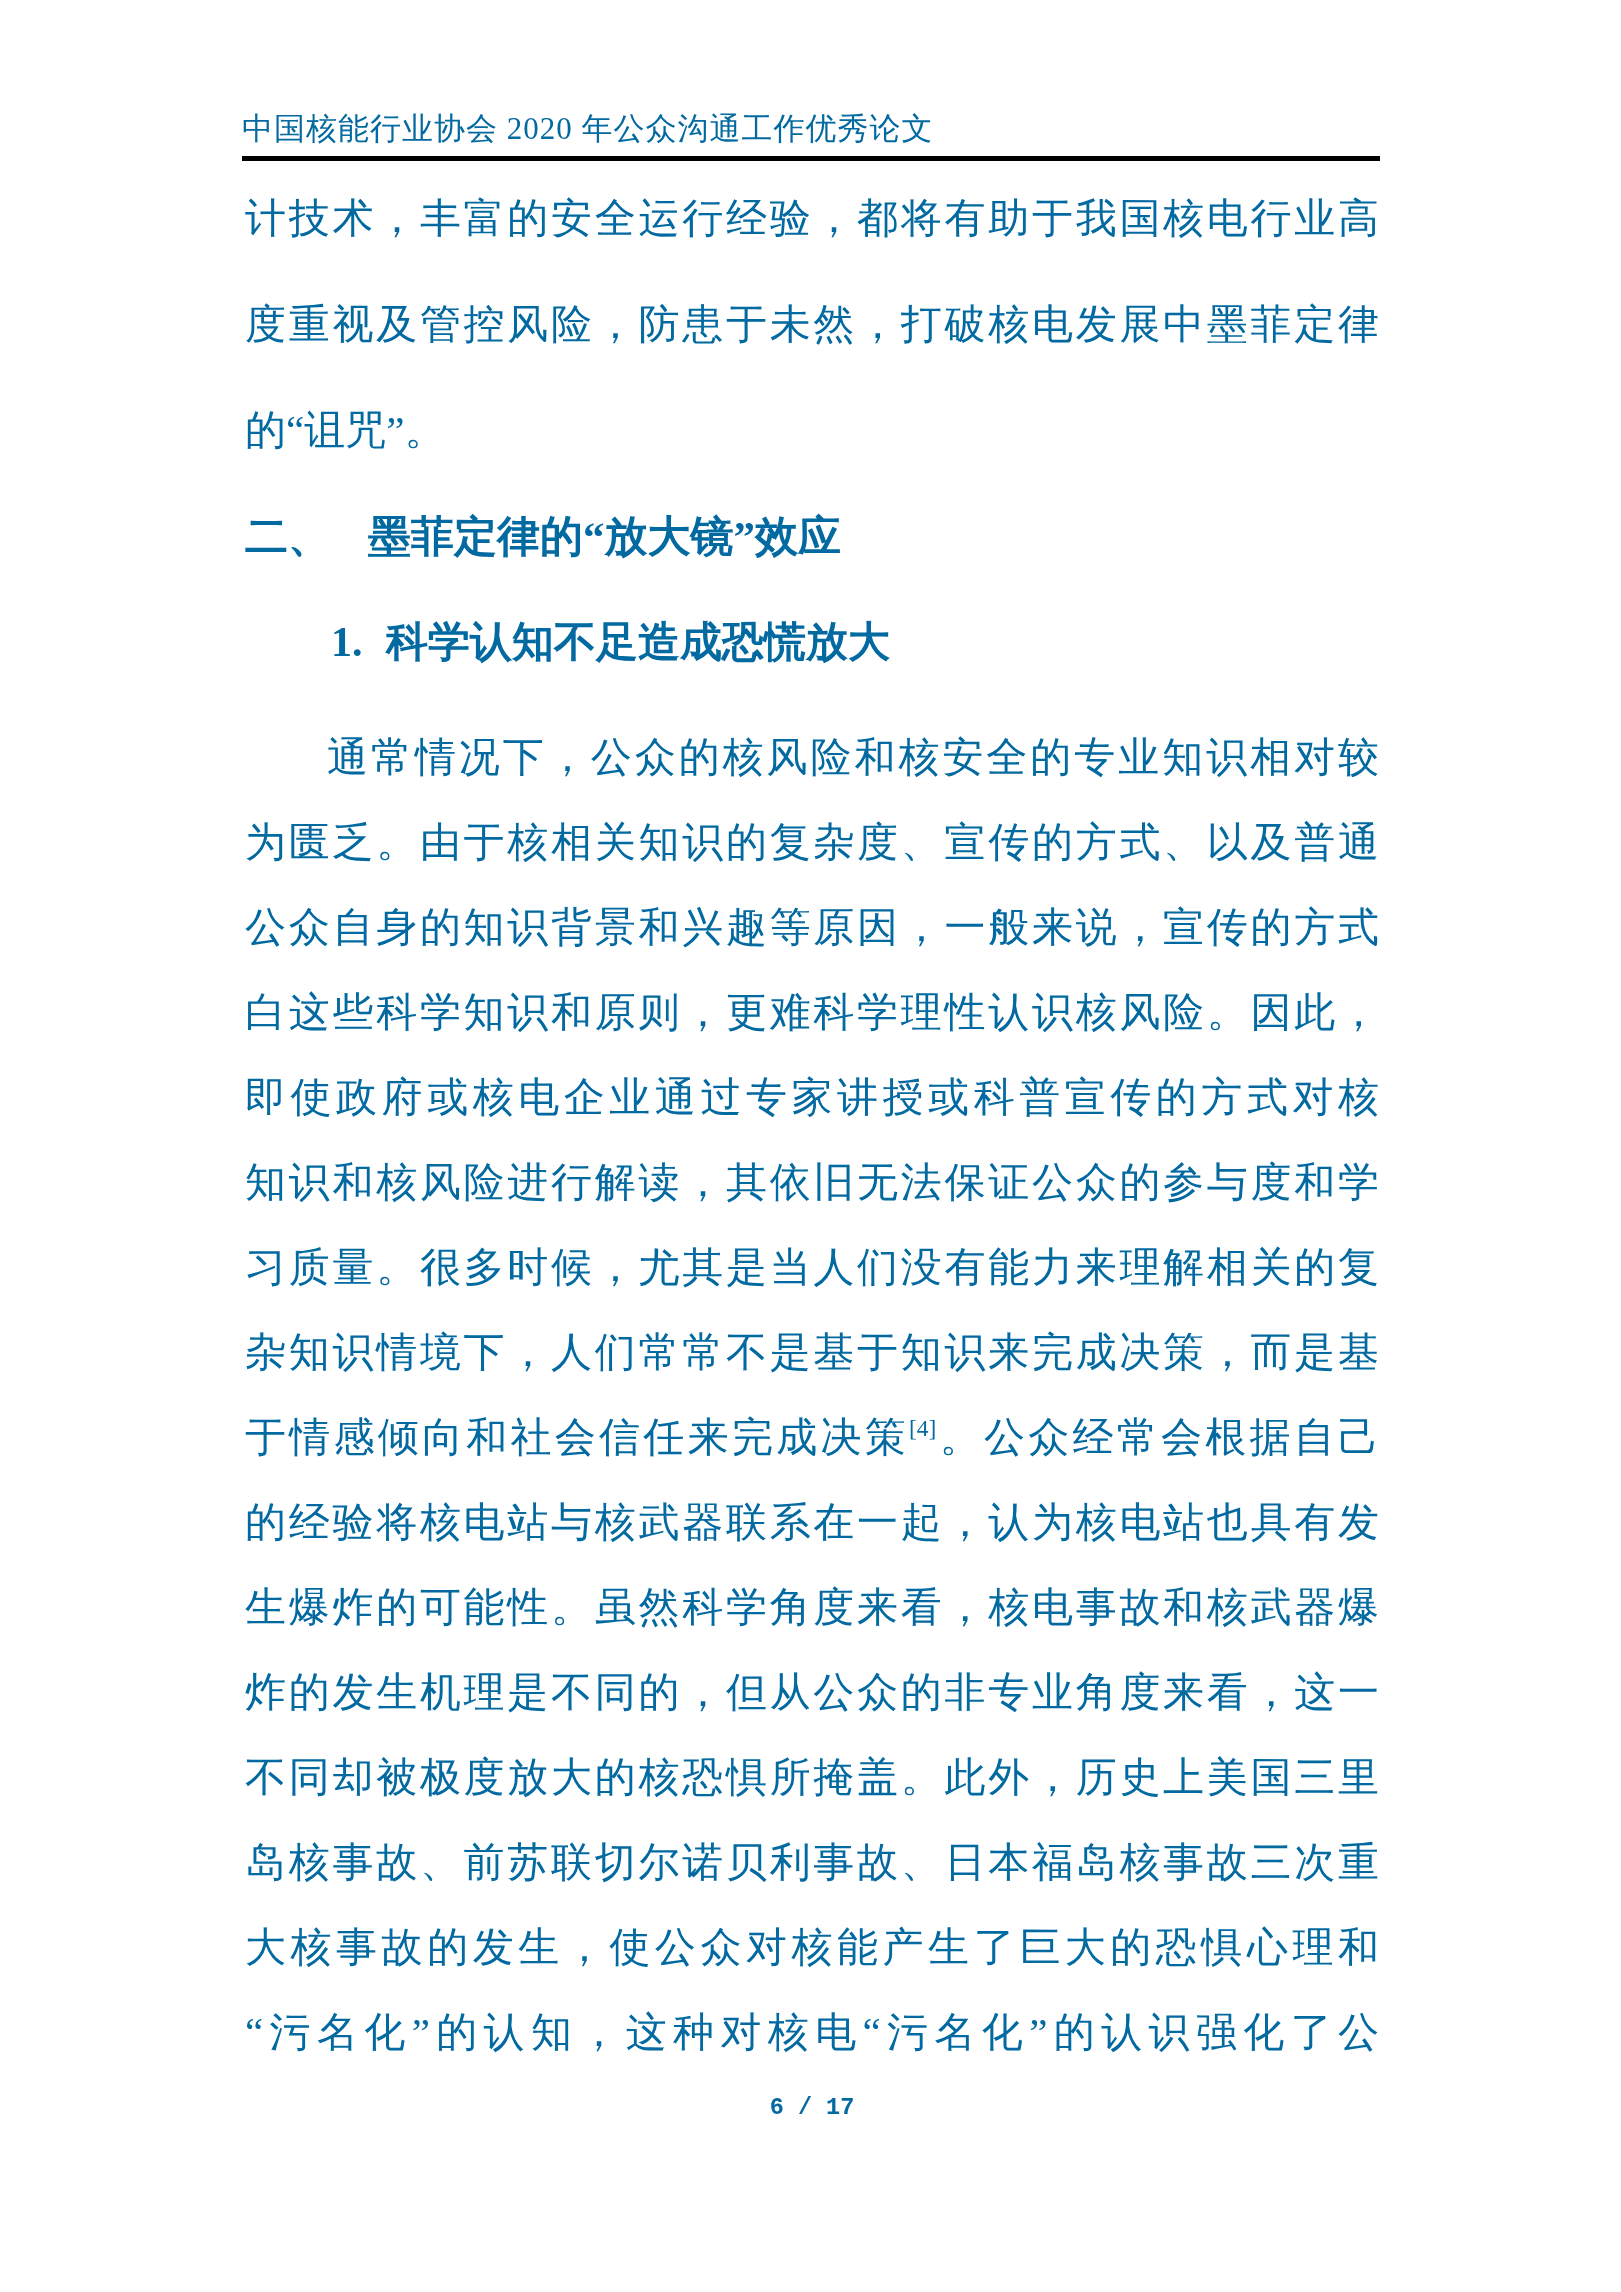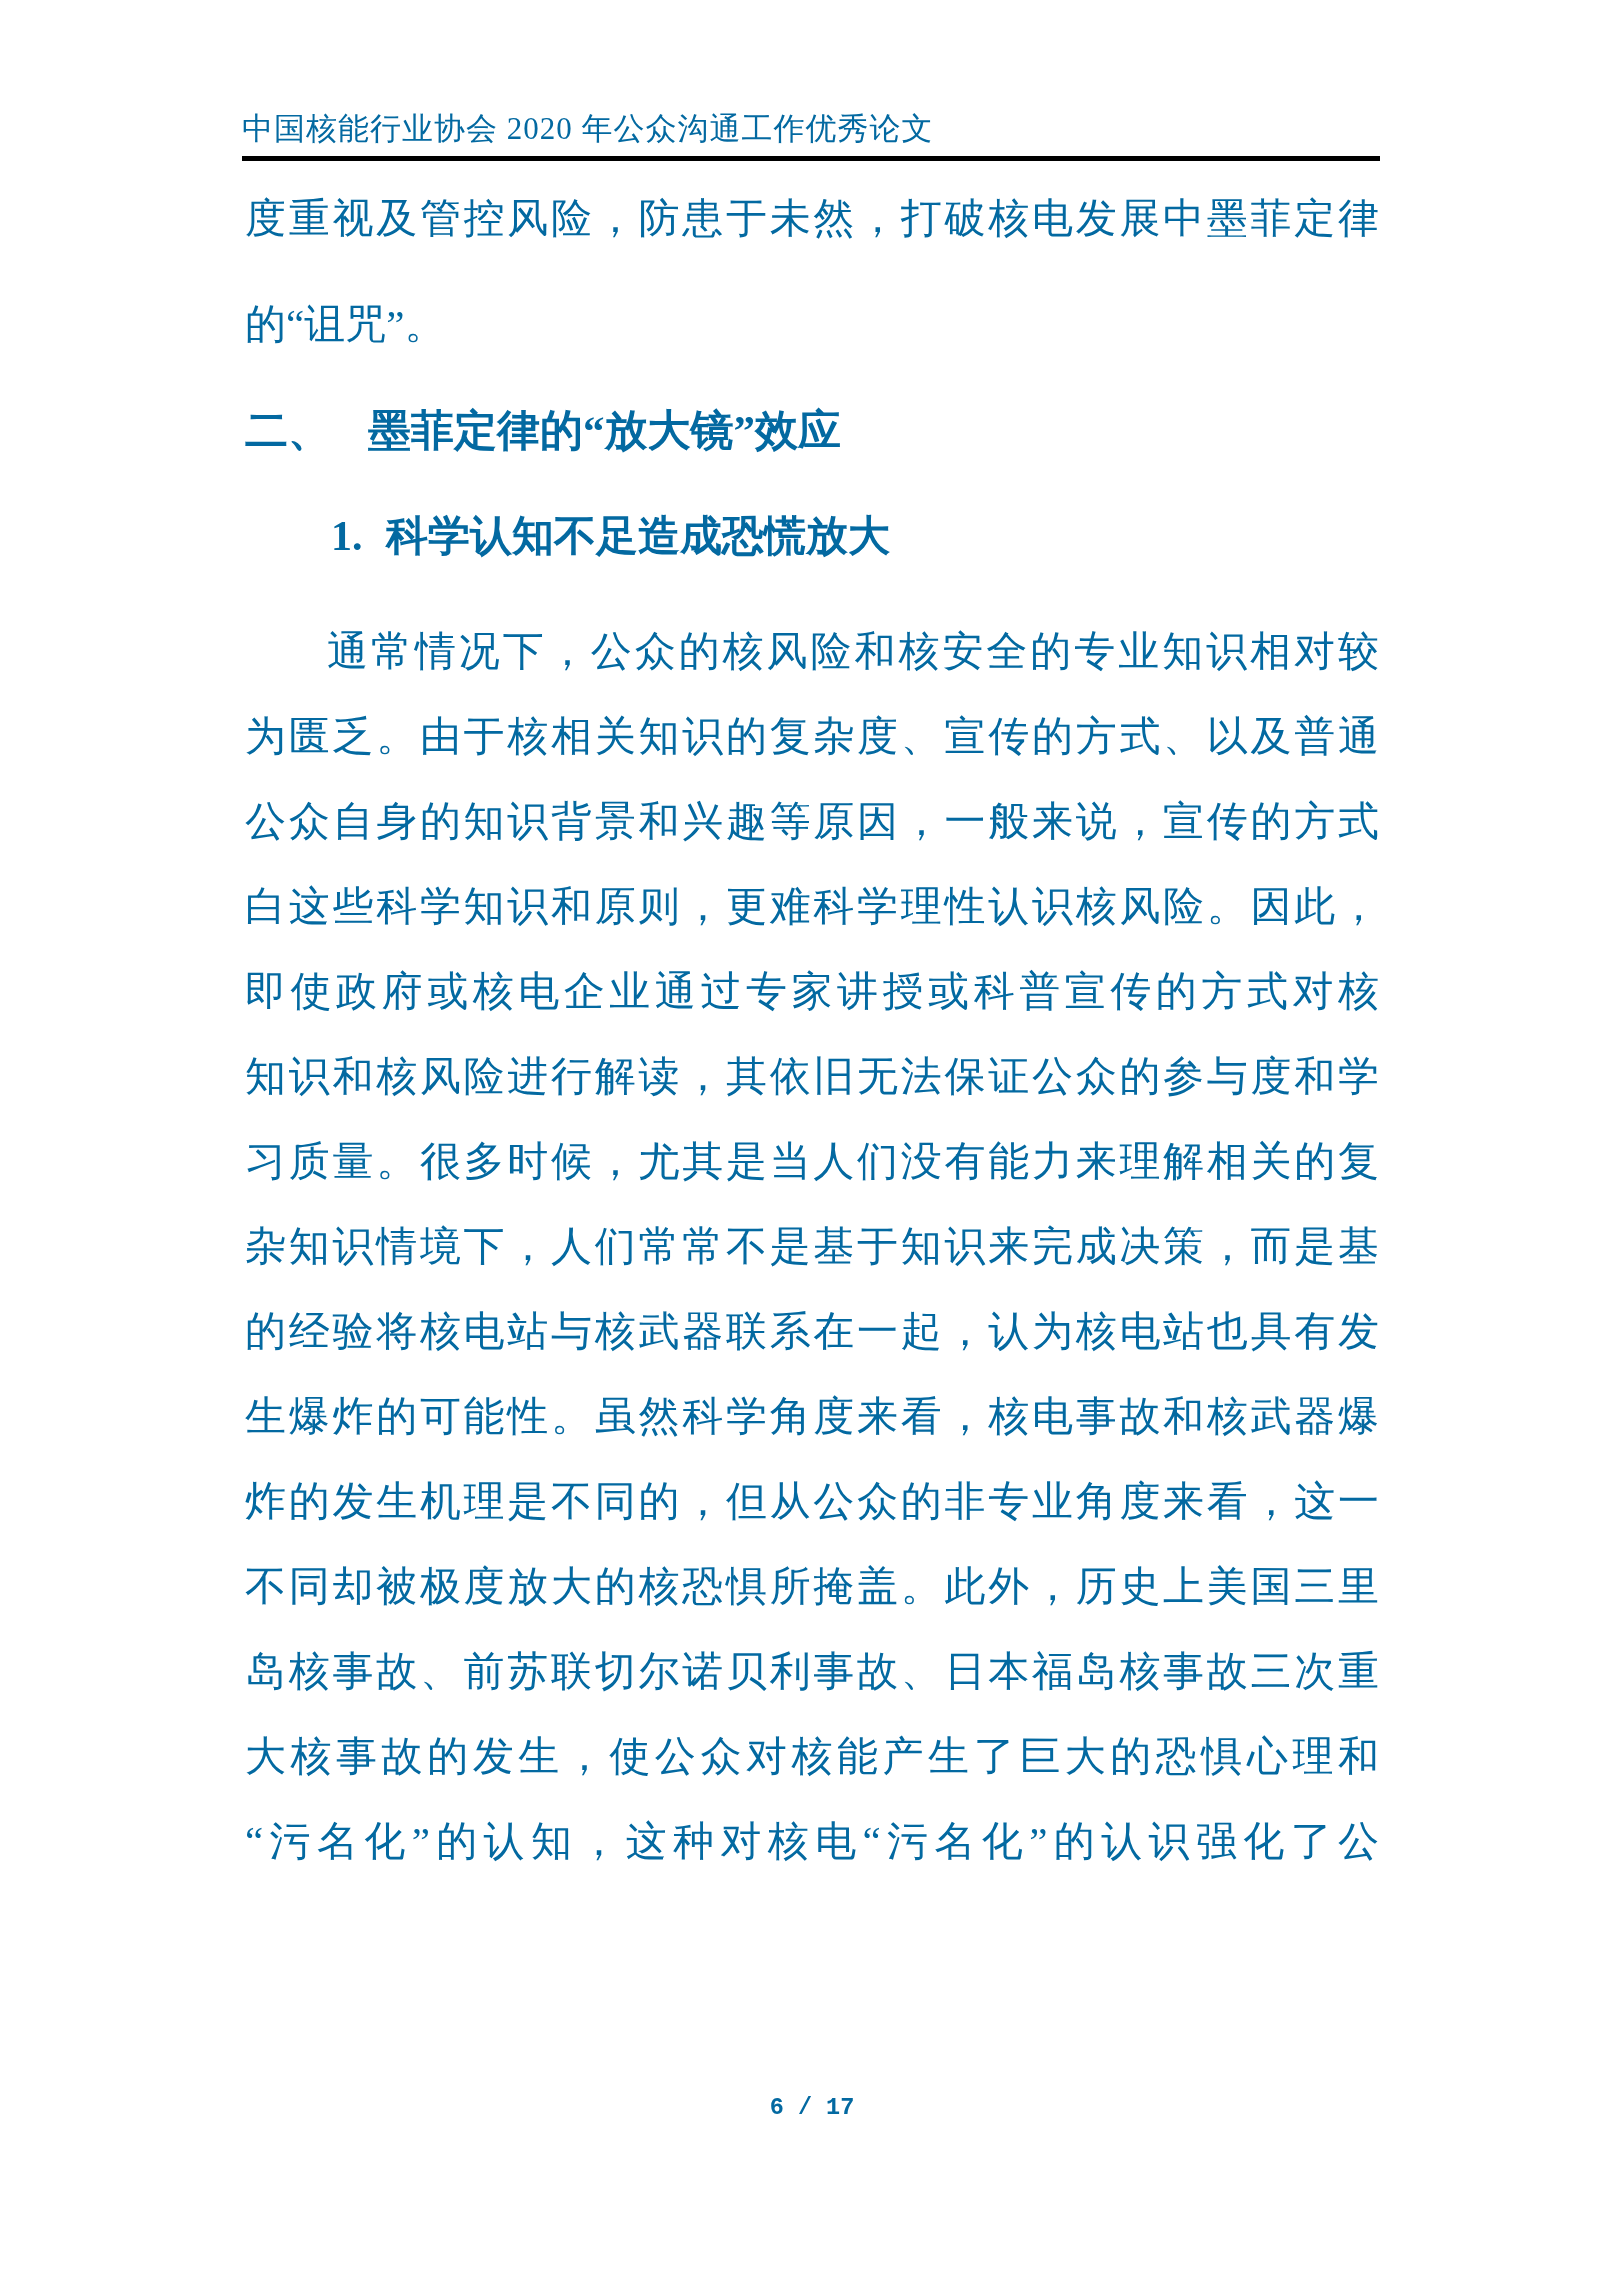--- a/index.html
+++ b/index.html
@@ -110,20 +110,21 @@
 
 <div class="page">
 
   <div class="page-header">
     <span>中国核能行业协会 2020 年公众沟通工作优秀论文</span>
   </div>
 
   <div class="content-column">
 
     <div class="intro-paragraph">
+      <div class="body-line">计技术，丰富的安全运行经验，都将有助于我国核电行业高</div>
       <div class="body-line">度重视及管控风险，防患于未然，打破核电发展中墨菲定律</div>
       <div class="body-line line-short">的“诅咒”。</div>
     </div>
 
     <div class="section-heading">
       <span class="heading-number">二、</span><span>墨菲定律的“放大镜”效应</span>
     </div>
 
     <div class="subsection-heading">
       <span class="heading-number">1.</span><span>科学认知不足造成恐慌放大</span>
@@ -131,20 +132,23 @@
 
     <div class="main-paragraph">
       <div class="body-line first-line-indent">通常情况下，公众的核风险和核安全的专业知识相对较</div>
       <div class="body-line">为匮乏。由于核相关知识的复杂度、宣传的方式、以及普通</div>
       <div class="body-line">公众自身的知识背景和兴趣等原因，一般来说，宣传的方式</div>
       <div class="body-line">白这些科学知识和原则，更难科学理性认识核风险。因此，</div>
       <div class="body-line">即使政府或核电企业通过专家讲授或科普宣传的方式对核</div>
       <div class="body-line">知识和核风险进行解读，其依旧无法保证公众的参与度和学</div>
       <div class="body-line">习质量。很多时候，尤其是当人们没有能力来理解相关的复</div>
       <div class="body-line">杂知识情境下，人们常常不是基于知识来完成决策，而是基</div>
+      <div class="body-line">
+        <span>于情感倾向和社会信任来完成决策</span><sup class="ref">[4]</sup><span>。公众经常会根据自己</span>
+      </div>
       <div class="body-line">的经验将核电站与核武器联系在一起，认为核电站也具有发</div>
       <div class="body-line">生爆炸的可能性。虽然科学角度来看，核电事故和核武器爆</div>
       <div class="body-line">炸的发生机理是不同的，但从公众的非专业角度来看，这一</div>
       <div class="body-line">不同却被极度放大的核恐惧所掩盖。此外，历史上美国三里</div>
       <div class="body-line">岛核事故、前苏联切尔诺贝利事故、日本福岛核事故三次重</div>
       <div class="body-line">大核事故的发生，使公众对核能产生了巨大的恐惧心理和</div>
       <div class="body-line">“污名化”的认知，这种对核电“污名化”的认识强化了公</div>
     </div>
 
   </div>

